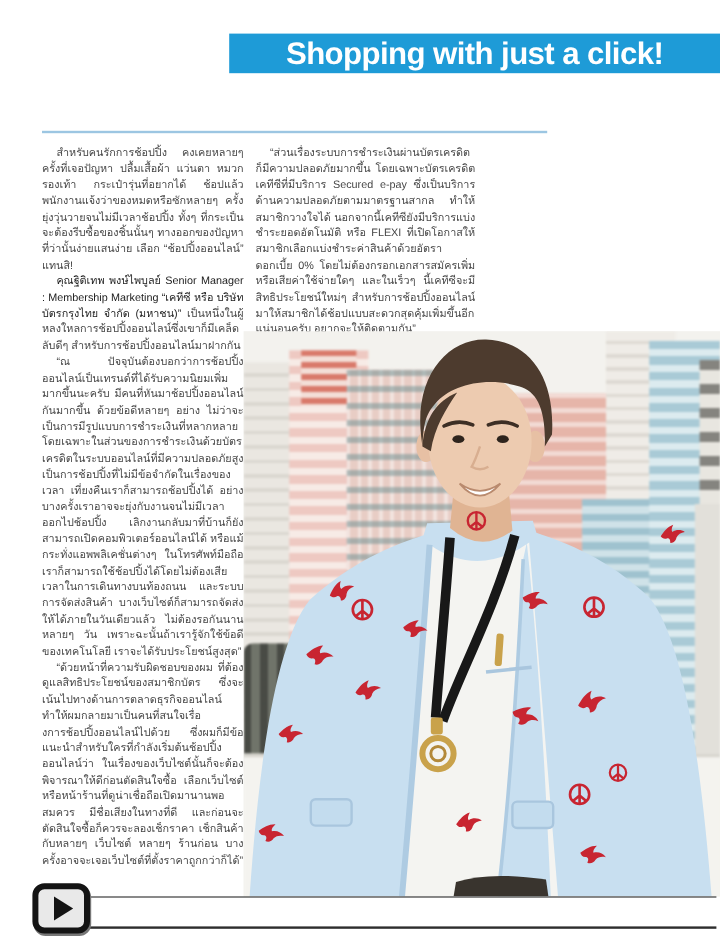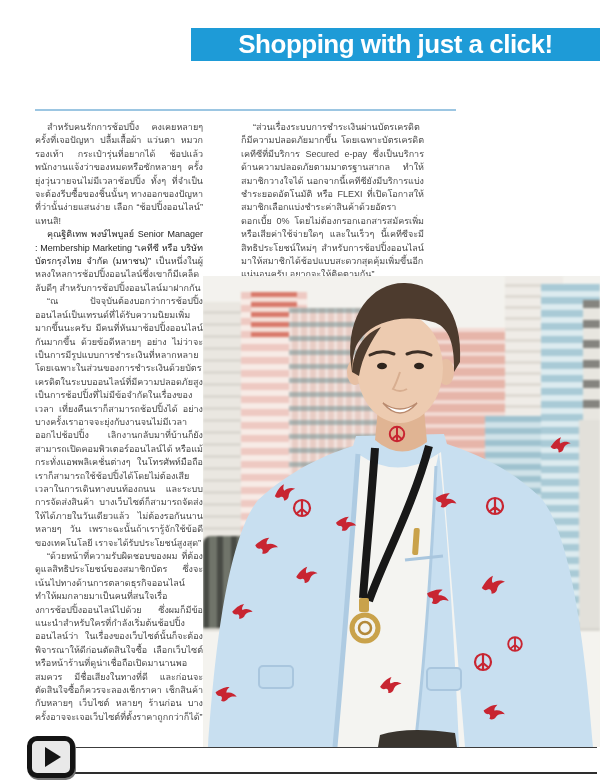--- a/index.html
+++ b/index.html
@@ -13,21 +13,21 @@
 
   
   .headline{position:absolute;left:35px;top:64px;margin:0;font-size:26px;line-height:40px;
             font-weight:bold;color:#141414;white-space:nowrap;}
   .rule{position:absolute;left:35px;top:109px;width:421px;height:2px;background:#9cc6e2;}
 
   
   .col{position:absolute;top:121px;font-size:9px;line-height:13.4px;color:#454545;text-align:justify;}
   .col p{margin:0;text-indent:12px;}
   .col-left{left:35px;width:168px;}
-  .col-right{left:213px;width:183px;margin-left:28px;}
+  .col-right{left:213px;width:183px;}
   .lead{font-weight:normal;color:#1b1b1b;}
 
   
   .photo{position:absolute;left:203px;top:276px;width:397px;height:471px;overflow:hidden;background:#f3f2ee;}
   .photo .bg{position:absolute;left:0;top:0;right:0;bottom:0;filter:blur(1.1px);}
   .bg div{position:absolute;}
   .bldg-left-white{left:0;top:26px;width:46px;height:310px;
       background:repeating-linear-gradient(180deg,#eae7e1 0 9px,#dbd8d1 9px 12px);}
   .bldg-pink-striped{left:38px;top:16px;width:66px;height:344px;
       background:repeating-linear-gradient(180deg,#eec9c2 0 7px,#f7ebe6 7px 13px);}
@@ -68,21 +68,21 @@
 
 <div class="page">
 
   <div class="banner">
     <span class="banner-text">Shopping with just a click!</span>
   </div>
 
   <div class="rule"></div>
 
   <div class="col col-left">
-    <p>สำหรับคนรักการช้อปปิ้ง คงเคยหลายๆ ครั้งที่เจอปัญหา ปลื้มเสื้อผ้า แว่นตา หมวก รองเท้า กระเป๋ารุ่นที่อยากได้ ช้อปแล้วพนักงานแจ้งว่าของหมดหรือซักหลายๆ ครั้ง ยุ่งวุ่นวายจนไม่มีเวลาช้อปปิ้ง ทั้งๆ ที่จำเป็นจะต้องรีบซื้อของชิ้นนั้นๆ ทางออกของปัญหาที่ว่านั้นง่ายแสนง่าย เลือก “ช้อปปิ้งออนไลน์” แทนสิ!</p>
+    <p>สำหรับคนรักการช้อปปิ้ง คงเคยหลายๆ ครั้งที่เจอปัญหา ปลื้มเสื้อผ้า แว่นตา หมวก รองเท้า กระเป๋ารุ่นที่อยากได้ ช้อปแล้วพนักงานแจ้งว่าของหมดหรือซักหลายๆ ครั้ง ยุ่งวุ่นวายจนไม่มีเวลาช้อปปิ้ง ทั้งๆ ที่กระเป็นจะต้องรีบซื้อของชิ้นนั้นๆ ทางออกของปัญหาที่ว่านั้นง่ายแสนง่าย เลือก “ช้อปปิ้งออนไลน์” แทนสิ!</p>
     <p><span class="lead">คุณฐิติเทพ พงษ์ไพบูลย์ Senior Manager : Membership Marketing “เคทีซี หรือ บริษัท บัตรกรุงไทย จำกัด (มหาชน)”</span><span> เป็นหนึ่งในผู้หลงใหลการช้อปปิ้งออนไลน์ซึ่งเขาก็มีเคล็ดลับดีๆ สำหรับการช้อปปิ้งออนไลน์มาฝากกัน</span></p>
     <p>“ณ ปัจจุบันต้องบอกว่าการช้อปปิ้งออนไลน์เป็นเทรนด์ที่ได้รับความนิยมเพิ่มมากขึ้นนะครับ มีคนที่หันมาช้อปปิ้งออนไลน์กันมากขึ้น ด้วยข้อดีหลายๆ อย่าง ไม่ว่าจะเป็นการมีรูปแบบการชำระเงินที่หลากหลาย โดยเฉพาะในส่วนของการชำระเงินด้วยบัตรเครดิตในระบบออนไลน์ที่มีความปลอดภัยสูง เป็นการช้อปปิ้งที่ไม่มีข้อจำกัดในเรื่องของเวลา เที่ยงคืนเราก็สามารถช้อปปิ้งได้ อย่างบางครั้งเราอาจจะยุ่งกับงานจนไม่มีเวลาออกไปช้อปปิ้ง เลิกงานกลับมาที่บ้านก็ยังสามารถเปิดคอมพิวเตอร์ออนไลน์ได้ หรือแม้กระทั่งแอพพลิเคชั่นต่างๆ ในโทรศัพท์มือถือ เราก็สามารถใช้ช้อปปิ้งได้โดยไม่ต้องเสียเวลาในการเดินทางบนท้องถนน และระบบการจัดส่งสินค้า บางเว็บไซต์ก็สามารถจัดส่งให้ได้ภายในวันเดียวแล้ว ไม่ต้องรอกันนานหลายๆ วัน เพราะฉะนั้นถ้าเรารู้จักใช้ข้อดีของเทคโนโลยี เราจะได้รับประโยชน์สูงสุด”</p>
     <p>“ด้วยหน้าที่ความรับผิดชอบของผม ที่ต้องดูแลสิทธิประโยชน์ของสมาชิกบัตร ซึ่งจะเน้นไปทางด้านการตลาดธุรกิจออนไลน์ ทำให้ผมกลายมาเป็นคนที่สนใจเรื่องการช้อปปิ้งออนไลน์ไปด้วย ซึ่งผมก็มีข้อแนะนำสำหรับใครที่กำลังเริ่มต้นช้อปปิ้งออนไลน์ว่า ในเรื่องของเว็บไซต์นั้นก็จะต้องพิจารณาให้ดีก่อนตัดสินใจซื้อ เลือกเว็บไซต์หรือหน้าร้านที่ดูน่าเชื่อถือเปิดมานานพอสมควร มีชื่อเสียงในทางที่ดี และก่อนจะตัดสินใจซื้อก็ควรจะลองเช็กราคา เช็กสินค้ากับหลายๆ เว็บไซต์ หลายๆ ร้านก่อน บางครั้งอาจจะเจอเว็บไซต์ที่ตั้งราคาถูกกว่าก็ได้”</p>
   </div>
 
   <div class="col col-right">
     <p>“ส่วนเรื่องระบบการชำระเงินผ่านบัตรเครดิตก็มีความปลอดภัยมากขึ้น โดยเฉพาะบัตรเครดิตเคทีซีที่มีบริการ Secured e-pay ซึ่งเป็นบริการด้านความปลอดภัยตามมาตรฐานสากล ทำให้สมาชิกวางใจได้ นอกจากนี้เคทีซียังมีบริการแบ่งชำระยอดอัตโนมัติ หรือ FLEXI ที่เปิดโอกาสให้สมาชิกเลือกแบ่งชำระค่าสินค้าด้วยอัตราดอกเบี้ย 0% โดยไม่ต้องกรอกเอกสารสมัครเพิ่มหรือเสียค่าใช้จ่ายใดๆ และในเร็วๆ นี้เคทีซีจะมีสิทธิประโยชน์ใหม่ๆ สำหรับการช้อปปิ้งออนไลน์มาให้สมาชิกได้ช้อปแบบสะดวกสุดคุ้มเพิ่มขึ้นอีกแน่นอนครับ อยากจะให้ติดตามกัน”</p>
   </div>
 
   <div class="photo">

